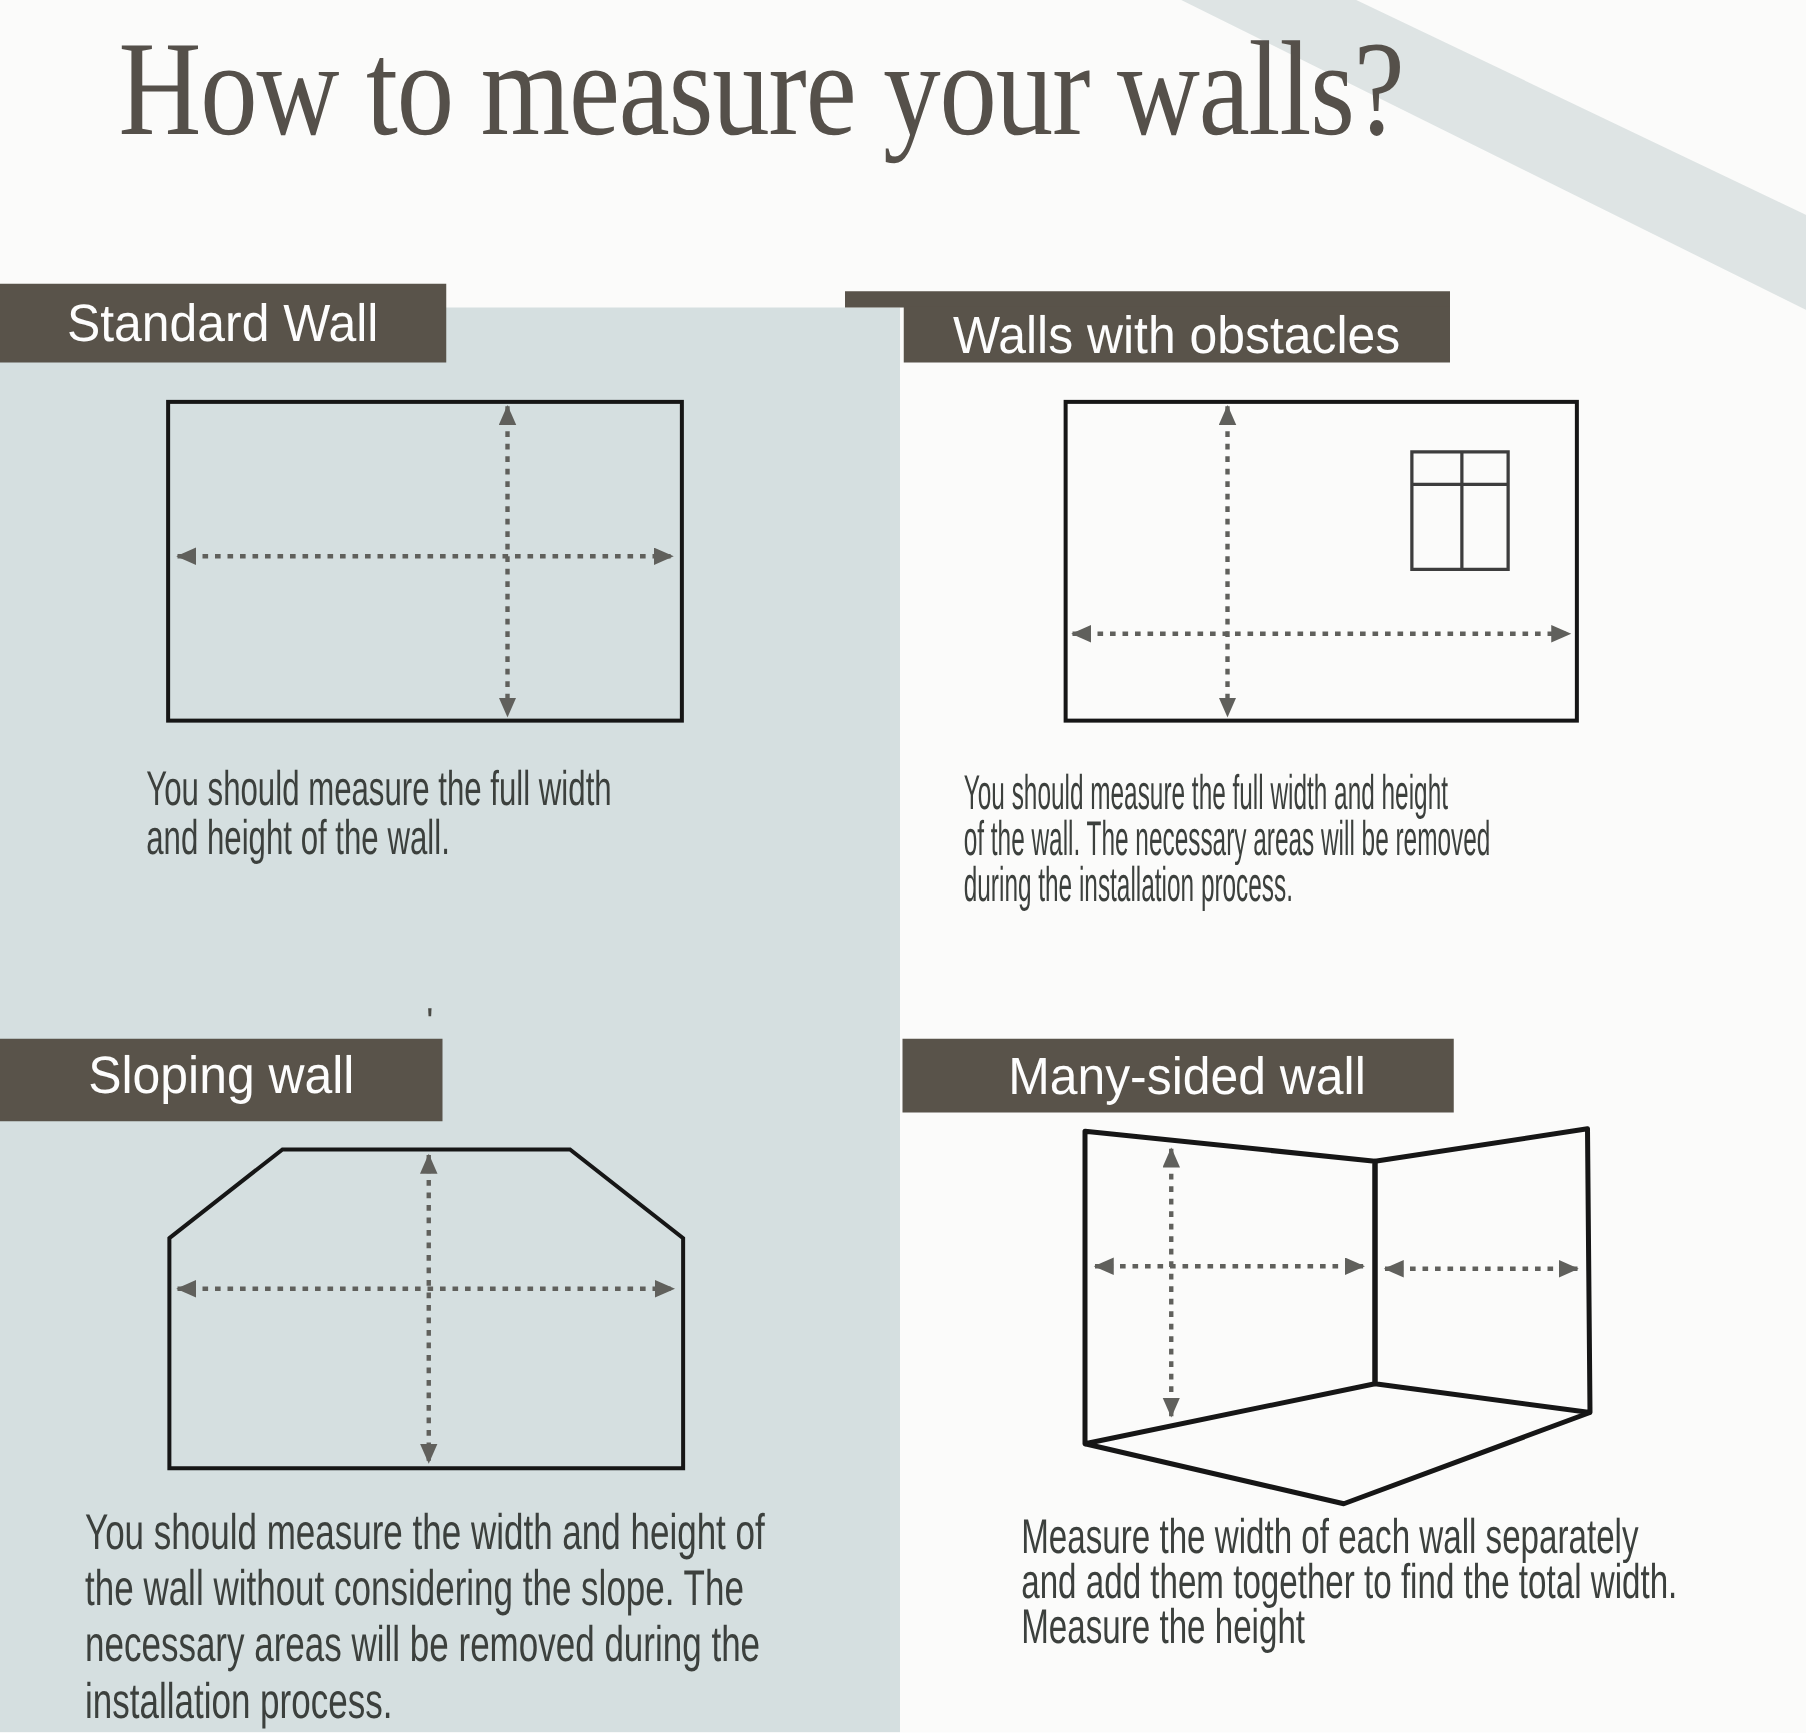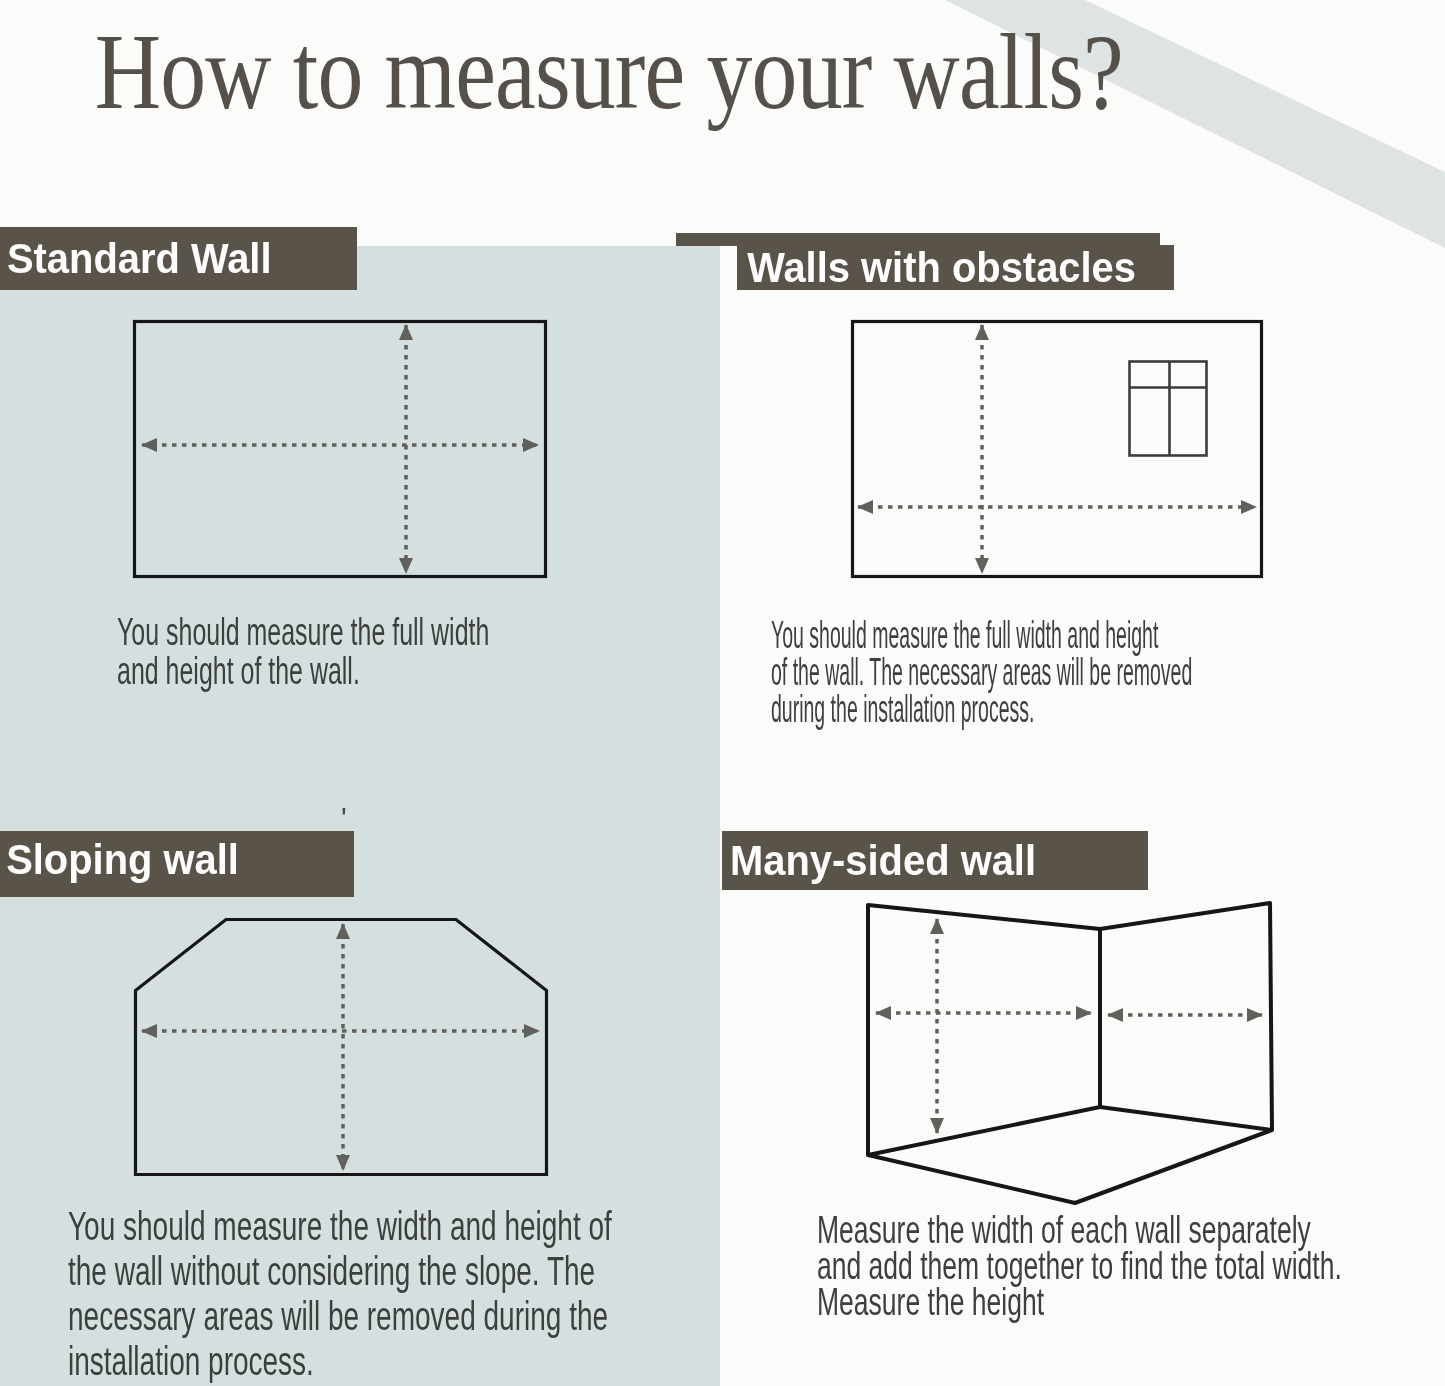--- a/index.html
+++ b/index.html
@@ -31,38 +31,37 @@
 
   .panel-left{
     position:absolute;left:0;top:246px;width:720px;height:1140px;
     background:var(--color-panel,#d5dfe0);
   }
 
   .bar{
     position:absolute;
     background:var(--color-bar,#59534a);
     color:var(--color-bar_text,#fdfdfd);
-    text-align:left;
-    font-weight:bold;
+    text-align:center;
   }
   .bar-label{
     display:inline-block;
     font-size:42px;
     transform:scaleX(0.95);
     transform-origin:center;
     white-space:nowrap;
   }
   .bar-standard {left:0;    top:227px;width:357px;height:63px;line-height:63px;}
-  .bar-obstacles{left:723px;top:245px;width:437px;height:45px;line-height:45px;margin-left:14px;}
+  .bar-obstacles{left:723px;top:245px;width:437px;height:45px;line-height:45px;}
   .bar-obstacles-step{
     position:absolute;left:676px;top:233px;width:484px;height:13px;
     background:var(--color-bar,#59534a);
   }
   .bar-sloping  {left:0;    top:831px;width:354px;height:66px;line-height:58px;}
-  .bar-many     {left:722px;top:831px;width:426px;height:59px;line-height:59px;}
+  .bar-many     {left:722px;top:831px;width:426px;height:59px;line-height:59px;padding-left:15px;}
 
   .desc{
     position:absolute;
     color:var(--color-body,#3c403d);
     transform-origin:left top;
   }
   .desc .line{white-space:nowrap;}
   .desc-1{left:117px;top:612px;font-size:39px;line-height:39px;transform:scaleX(0.64);}
   .desc-2{left:771px;top:616px;font-size:39px;line-height:37px;transform:scaleX(0.50);}
   .desc-3{left:68px; top:1204px;font-size:40px;line-height:45px;transform:scaleX(0.70);}

